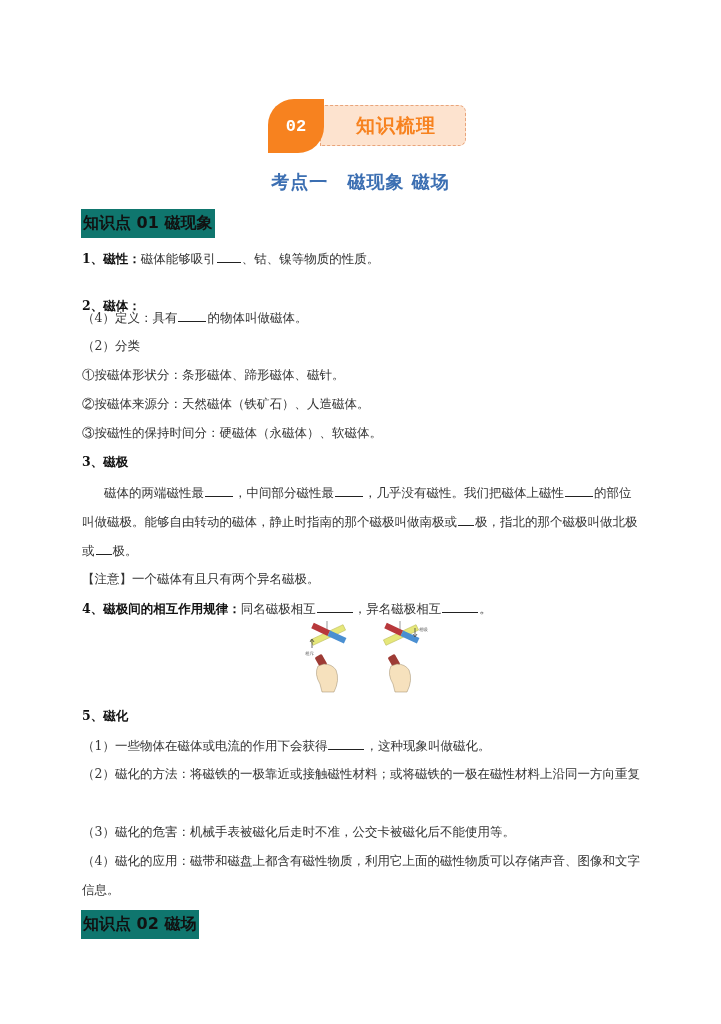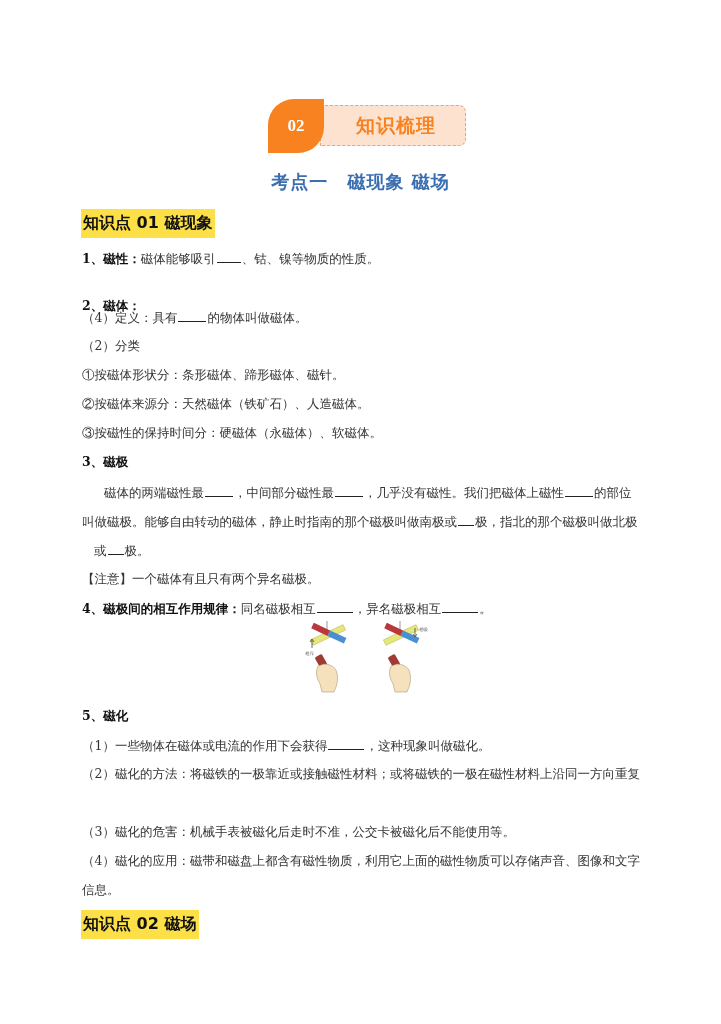--- a/index.html
+++ b/index.html
@@ -9,21 +9,21 @@
       color: #222;
     }
     .page { position: absolute; left: 0; top: 0; width: 721px; height: 1024px; }
 
     
     .badge-wrap { position: absolute; left: 268px; top: 99px; width: 202px; height: 54px; }
     .badge-num {
       position: absolute; left: 0; top: 0; width: 56px; height: 54px;
       background: #f7821f;
       border-radius: 26px 0 26px 0;
-      color: #fff; font-family: Liberation Serif, serif; font-weight: bold;
+      color: #fff; font-family: Liberation Mono, monospace; font-weight: bold;
       font-size: 17px; display: flex; align-items: center; justify-content: center;
       z-index: 2;
     }
     .badge-title-box {
       position: absolute; left: 52px; top: 6px; width: 146px; height: 41px;
       background: #fde3cf;
       border: 1px dashed #e9a47a;
       border-radius: 0 7px 7px 0;
       display: flex; align-items: center; justify-content: center;
       color: #f7821f; font-family: "DejaVu Sans", sans-serif; font-weight: bold;
@@ -31,21 +31,21 @@
     }
     .exam-point {
       position: absolute; left: 0; width: 721px; top: 170px; text-align: center;
       color: #3c6fb2; font-family: "DejaVu Sans", sans-serif; font-weight: bold; font-size: 18px;
       letter-spacing: 1px;
     }
     .exam-point span { margin: 0 6px; }
 
     .kp-heading {
       position: absolute; left: 81px;
-      background: #fde047;
+      background: #0f766e;
       font-family: "DejaVu Sans", sans-serif; font-weight: bold; font-size: 16px;
       color: #111; padding: 4px 3px 5px 2px; line-height: 20px;
     }
 
     .line {
       position: absolute; left: 82px; font-size: 12.5px; line-height: 16px; white-space: nowrap;
       color: #333;
     }
     .bold { font-weight: bold; color: #111; }
     .blank {
@@ -93,21 +93,21 @@
   <div class="line bold" style="top:454px;">3、磁极</div>
 
   <div class="line indent" style="top:484px;">
     <span>磁体的两端磁性最</span><span class="blank" style="width:28px;"></span><span>，中间部分磁性最</span><span class="blank" style="width:28px;"></span><span>，几乎没有磁性。我们把磁体上磁性</span><span class="blank" style="width:28px;"></span><span>的部位</span>
   </div>
 
   <div class="line" style="top:513px;">
     <span>叫做磁极。能够自由转动的磁体，静止时指南的那个磁极叫做南极或</span><span class="blank" style="width:16px;"></span><span>极，指北的那个磁极叫做北极</span>
   </div>
 
-  <div class="line" style="top:542px;margin-left:12px;">
+  <div class="line" style="top:542px;">
     <span>或</span><span class="blank" style="width:16px;"></span><span>极。</span>
   </div>
 
   <div class="line" style="top:571px;">【注意】一个磁体有且只有两个异名磁极。</div>
 
   <div class="line" style="top:600px;">
     <span class="bold">4、磁极间的相互作用规律：</span><span>同名磁极相互</span><span class="blank" style="width:36px;"></span><span>，异名磁极相互</span><span class="blank" style="width:36px;"></span><span>。</span>
   </div>
 
   <svg class="figure" viewBox="0 0 140 76">

